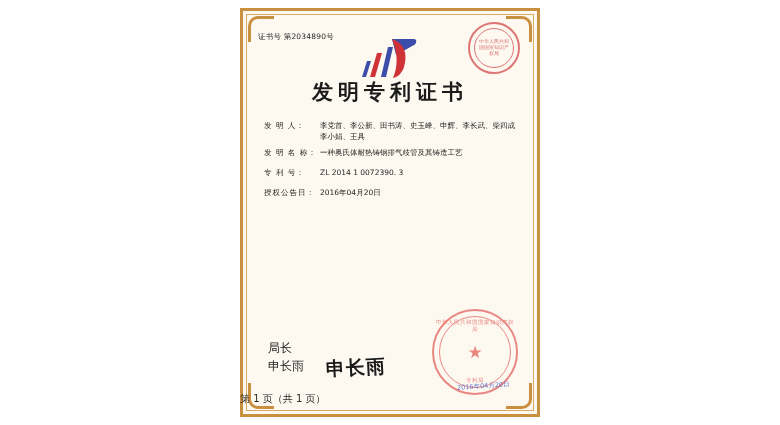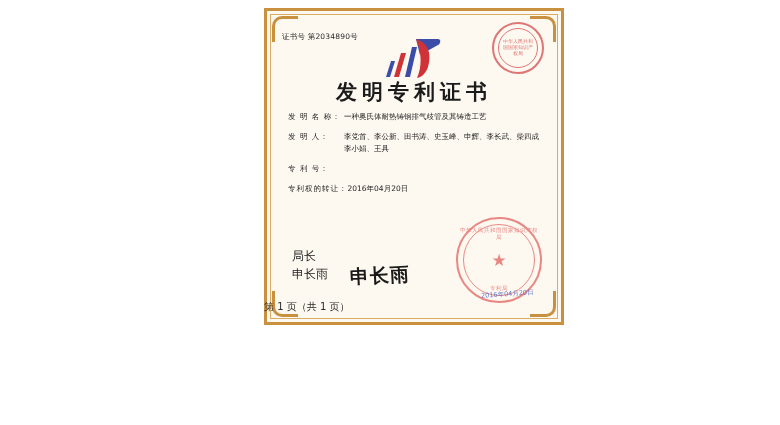--- a/index.html
+++ b/index.html
@@ -18,24 +18,23 @@
     width: 780px;
     height: 425px;
     background: #ffffff;
   }
   
   .sheet {
     position: absolute;
     left: 240px;
     top: 8px;
     width: 300px;
-    height: 317px;
+    height: 409px;
     background: #fdf8f0;
     box-sizing: border-box;
-    margin-left: 24px;
   }
   .sheet-border-outer {
     position: absolute;
     left: 0; top: 0; right: 0; bottom: 0;
     border: 3px solid #c8903f;
     box-sizing: border-box;
   }
   .sheet-border-inner {
     position: absolute;
     left: 6px; top: 6px; right: 6px; bottom: 6px;
@@ -264,36 +263,37 @@
         <path d="M30 2 C42 6 46 16 42 30 C40 36 36 40 31 41 C36 30 36 16 30 2 Z" fill="#cf3338"></path>
         <path d="M19 40 L26 10 L31 10 L24 40 Z" fill="#3b4da8"></path>
         <path d="M8 40 L15 16 L20 16 L13 40 Z" fill="#cf3338"></path>
         <path d="M0 40 L5 24 L9 24 L4 40 Z" fill="#3b4da8"></path>
       </svg>
     </div>
 
     <div class="cert-title">发明专利证书</div>
 
     <div class="fields">
-      <div class="frow">
-        <div class="flabel">发 明 名 称：</div>
-        <div class="fvalue">一种奥氏体耐热铸钢排气歧管及其铸造工艺</div>
-      </div>
       <div class="frow gap">
         <div class="flabel">发 明 人：</div>
         <div class="fvalue">
           <span>李党首、李公新、田书涛、史玉峰、申辉、李长武、柴四成</span>
           <span class="line2">李小娟、王具</span>
         </div>
       </div>
+      <div class="frow">
+        <div class="flabel">发 明 名 称：</div>
+        <div class="fvalue">一种奥氏体耐热铸钢排气歧管及其铸造工艺</div>
+      </div>
       <div class="frow gap">
         <div class="flabel">专 利 号：</div>
+        <div class="fvalue">ZL 2014 1 0072390. 3</div>
       </div>
       <div class="frow gap">
-        <div class="flabel">专利权的转让：</div>
+        <div class="flabel">授权公告日：</div>
         <div class="fvalue">2016年04月20日</div>
       </div>
     </div>
 
 
     <div class="sig-label">
       <div>局长</div>
       <div>申长雨</div>
     </div>
     <div class="sig-script">申长雨</div>

